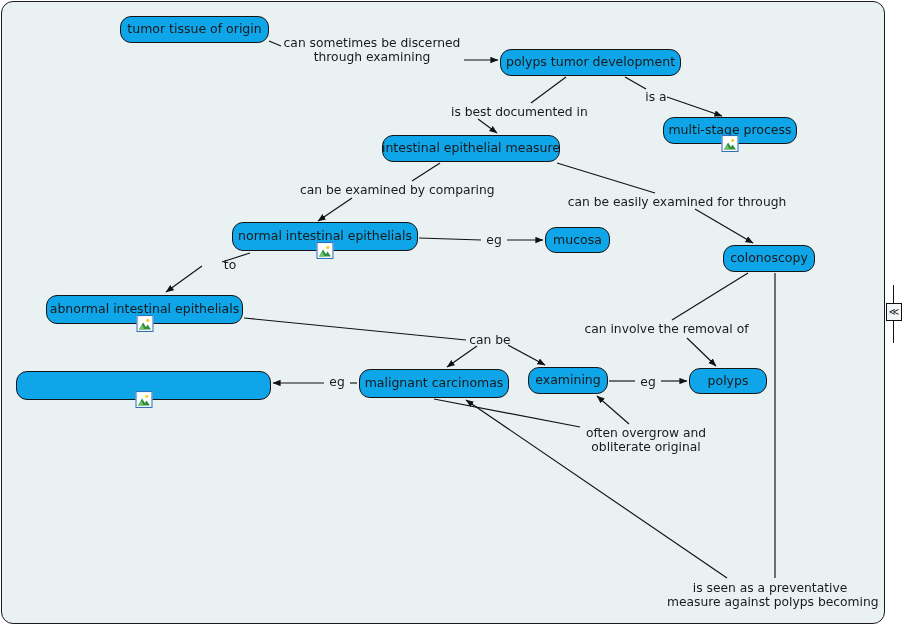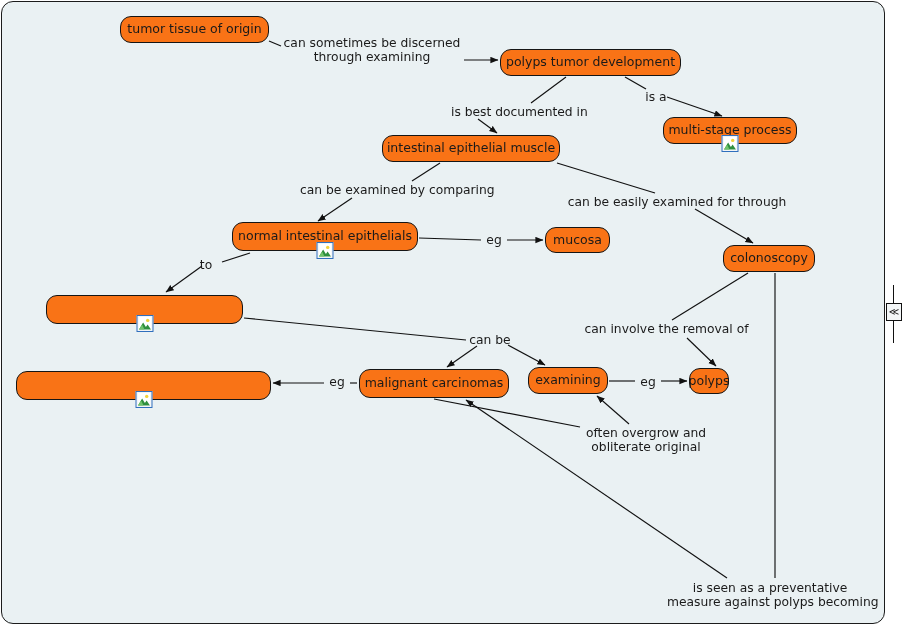--- a/index.html
+++ b/index.html
@@ -33,21 +33,21 @@
     left: 0;
     top: 0;
     width: 904px;
     height: 627px;
     pointer-events: none;
   }
   
   .node {
     position: absolute;
     box-sizing: border-box;
-    background: #f97316;
+    background: #0ea5e9;
     border: 1.3px solid #151515;
     border-radius: 11px;
     color: #1a1a1a;
     font-size: 12.5px;
     line-height: 1;
     display: flex;
     align-items: center;
     justify-content: center;
     white-space: nowrap;
     padding: 0 10px;
@@ -158,40 +158,41 @@
         <span class="res-badge">
           <svg width="13" height="13" viewBox="0 0 13 13">
             <rect x="0" y="0" width="13" height="13" fill="#ffffff"></rect>
             <circle cx="9.2" cy="3.4" r="1.7" fill="#f2d23c"></circle>
             <path d="M0.5,12.5 L4.6,5.6 L7.4,10.0 L9.1,7.6 L12.5,12.5 Z" fill="#2f8f3e"></path>
             <path d="M0.5,12.5 L3.6,7.6 L6.0,12.5 Z" fill="#6fc36b"></path>
           </svg>
         </span>
       </div>
       <div class="node" style="left: 382px; top: 135px; width: 178px; height: 27px;">
-        <span>intestinal epithelial muscle</span>
+        <span>intestinal epithelial measure</span>
       </div>
       <div class="node" style="left: 232px; top: 222px; width: 186px; height: 29px;">
         <span>normal intestinal epithelials</span>
         <span class="res-badge">
           <svg width="13" height="13" viewBox="0 0 13 13">
             <rect x="0" y="0" width="13" height="13" fill="#ffffff"></rect>
             <circle cx="9.2" cy="3.4" r="1.7" fill="#f2d23c"></circle>
             <path d="M0.5,12.5 L4.6,5.6 L7.4,10.0 L9.1,7.6 L12.5,12.5 Z" fill="#2f8f3e"></path>
             <path d="M0.5,12.5 L3.6,7.6 L6.0,12.5 Z" fill="#6fc36b"></path>
           </svg>
         </span>
       </div>
       <div class="node" style="left: 545px; top: 227px; width: 65px; height: 26px;">
         <span>mucosa</span>
       </div>
       <div class="node" style="left: 723px; top: 245px; width: 92px; height: 27px; justify-content: center;">
         <span>colonoscopy</span>
       </div>
       <div class="node" style="left: 46px; top: 295px; width: 197px; height: 29px;">
+        <span>abnormal intestinal epithelials</span>
         <span class="res-badge">
           <svg width="13" height="13" viewBox="0 0 13 13">
             <rect x="0" y="0" width="13" height="13" fill="#ffffff"></rect>
             <circle cx="9.2" cy="3.4" r="1.7" fill="#f2d23c"></circle>
             <path d="M0.5,12.5 L4.6,5.6 L7.4,10.0 L9.1,7.6 L12.5,12.5 Z" fill="#2f8f3e"></path>
             <path d="M0.5,12.5 L3.6,7.6 L6.0,12.5 Z" fill="#6fc36b"></path>
           </svg>
         </span>
       </div>
       <div class="node" style="left: 16px; top: 371px; width: 255px; height: 29px;">
@@ -203,33 +204,33 @@
             <path d="M0.5,12.5 L3.6,7.6 L6.0,12.5 Z" fill="#6fc36b"></path>
           </svg>
         </span>
       </div>
       <div class="node" style="left: 359px; top: 369px; width: 150px; height: 29px;">
         <span>malignant carcinomas</span>
       </div>
       <div class="node" style="left: 528px; top: 367px; width: 80px; height: 27px;">
         <span>examining</span>
       </div>
-      <div class="node" style="left: 689px; top: 368px; width: 40px; height: 26px;">
+      <div class="node" style="left: 689px; top: 368px; width: 78px; height: 26px;">
         <span>polyps</span>
       </div>
     </div>
   <div id="labels-group">
       <div class="link-label" style="left: 283px; top: 36px; width: 178px;">can sometimes be discerned
 through examining</div>
       <div class="link-label" style="left: 641px; top: 90px; width: 30px;">is a</div>
       <div class="link-label" style="left: 451px; top: 105px; width: 136px;">is best documented in</div>
       <div class="link-label" style="left: 300px; top: 183px; width: 194px;">can be examined by comparing</div>
       <div class="link-label" style="left: 566px; top: 195px; width: 222px;">can be easily examined for through</div>
       <div class="link-label" style="left: 484px; top: 233px; width: 20px;">eg</div>
-      <div class="link-label" style="left: 198px; top: 258px; width: 16px;">to</div>
+      <div class="link-label" style="left: 222px; top: 258px; width: 16px;">to</div>
       <div class="link-label" style="left: 583px; top: 322px; width: 167px;">can involve the removal of</div>
       <div class="link-label" style="left: 468px; top: 333px; width: 44px;">can be</div>
       <div class="link-label" style="left: 327px; top: 375px; width: 20px;">eg</div>
       <div class="link-label" style="left: 638px; top: 375px; width: 20px;">eg</div>
       <div class="link-label" style="left: 583px; top: 426px; width: 126px;">often overgrow and
 obliterate original</div>
       <div class="link-label" style="left: 667px; top: 581px; width: 206px;">is seen as a preventative
 measure against polyps becoming</div>
     </div>
 

